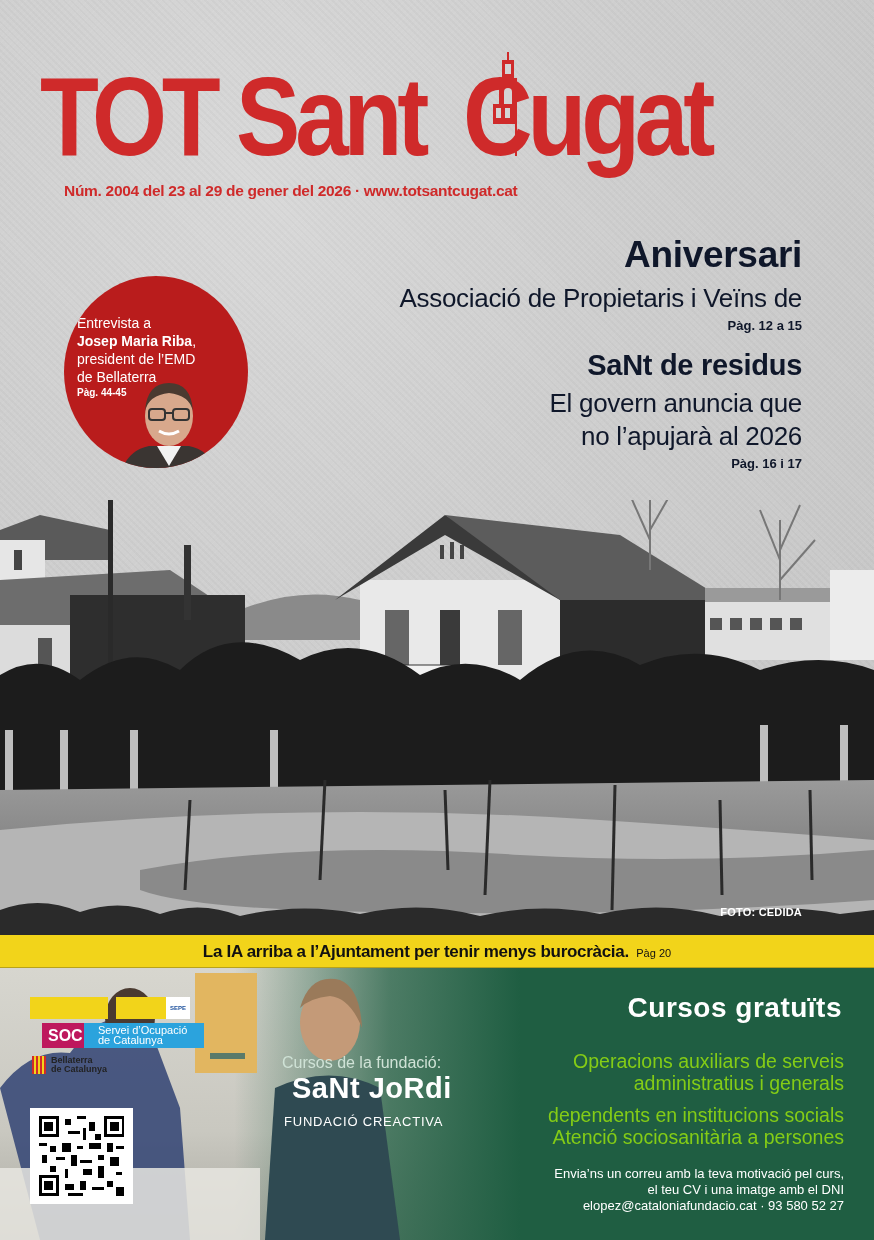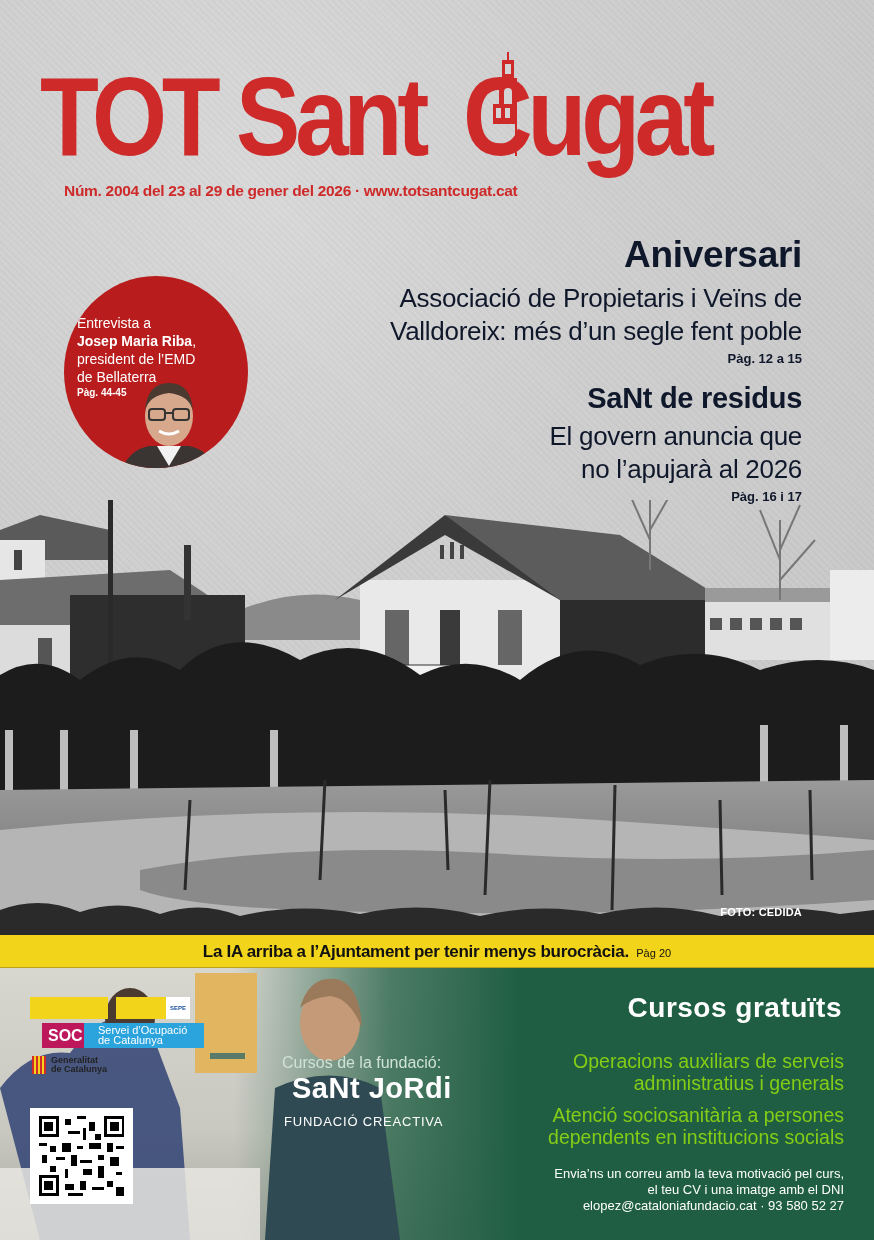--- a/index.html
+++ b/index.html
@@ -121,21 +121,20 @@
     <rect x="22" y="52" width="2" height="52" fill="#cf2a2a"></rect>
   </svg>
 </div>
 <div class="issue-line">Núm. 2004 del 23 al 29 de gener del 2026 · www.totsantcugat.cat</div>
 
 <div class="headlines">
   <div class="hl1">
     <div class="hl-kicker">Aniversari</div>
     <div class="hl-title">
       <div>Associació de Propietaris i Veïns de</div>
-      <div>Valldoreix: més d’un segle fent poble</div>
     </div>
     <div class="hl-page">Pàg. 12 a 15</div>
   </div>
   <div class="hl2">
     <div class="hl-kicker">SaNt de residus</div>
     <div class="hl-title">
       <div>El govern anuncia que</div>
       <div>no l’apujarà al 2026</div>
     </div>
     <div class="hl-page">Pàg. 16 i 17</div>
@@ -269,21 +268,21 @@
     <div class="soc-a">SOC</div>
     <div class="soc-b">
       <div>Servei d’Ocupació</div>
       <div>de Catalunya</div>
     </div>
   </div>
 
   <div class="gencat">
     <div class="gencat-mark"></div>
     <div class="gencat-text">
-      <div>Generalitat</div>
+      <div>Bellaterra</div>
       <div>de Catalunya</div>
     </div>
   </div>
 
   <div class="qr">
     <svg width="87" height="80" viewBox="0 0 29 27" shape-rendering="crispEdges">
       <g fill="#000">
         <rect x="0" y="0" width="7" height="7"></rect>
           <rect x="1" y="1" width="5" height="5" fill="#fff"></rect>
           <rect x="2" y="2" width="3" height="3"></rect>
@@ -330,21 +329,21 @@
   <div class="ad-fund-label">Cursos de la fundació:</div>
   <div class="ad-fund-name">SaNt JoRdi</div>
   <div class="ad-fund-sub">FUNDACIÓ CREACTIVA</div>
 
   <div class="ad-title">Cursos gratuïts</div>
   <div class="ad-course c1">
     <div>Operacions auxiliars de serveis</div>
     <div>administratius i generals</div>
   </div>
   <div class="ad-course c2">
+    <div>dependents en institucions socials</div>
     <div>Atenció sociosanitària a persones</div>
-    <div>dependents en institucions socials</div>
   </div>
   <div class="ad-contact">
     <div>Envia’ns un correu amb la teva motivació pel curs,</div>
     <div>el teu CV i una imatge amb el DNI</div>
     <div>elopez@cataloniafundacio.cat · 93 580 52 27</div>
   </div>
 </div>
 
 </body></html>

